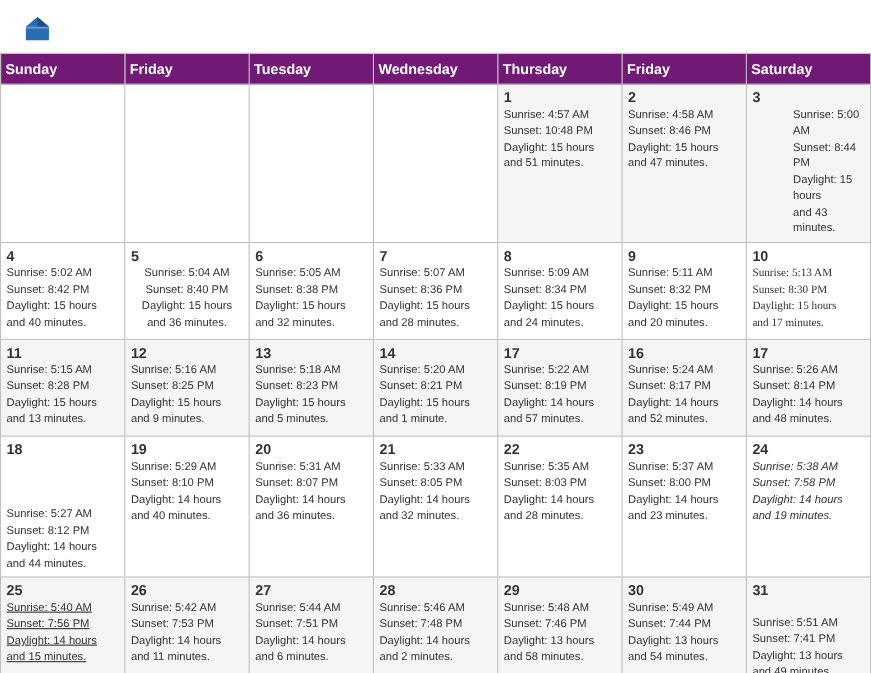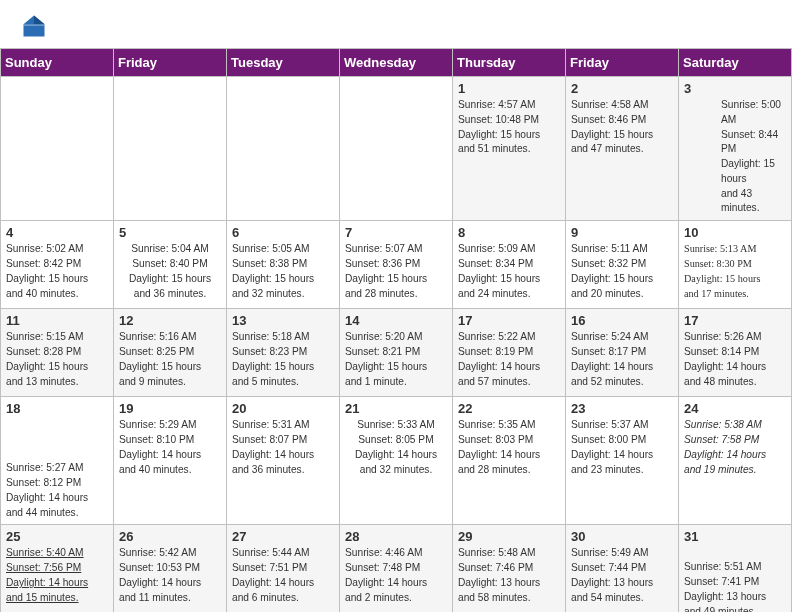--- a/index.html
+++ b/index.html
@@ -270,21 +270,21 @@
         </td>
         <td>
           <span class="day-num">20</span>
           <div class="day-info" style="white-space: pre-line;">Sunrise: 5:31 AM
 Sunset: 8:07 PM
 Daylight: 14 hours
 and 36 minutes.</div>
         </td>
         <td>
           <span class="day-num">21</span>
-          <div class="day-info" style="white-space: pre-line; text-align: center;">Sunrise: 5:33 AM
+          <div class="day-info" style="white-space: pre-line;">Sunrise: 5:33 AM
 Sunset: 8:05 PM
 Daylight: 14 hours
 and 32 minutes.</div>
         </td>
         <td>
           <span class="day-num">22</span>
           <div class="day-info" style="white-space: pre-line;">Sunrise: 5:35 AM
 Sunset: 8:03 PM
 Daylight: 14 hours
 and 28 minutes.</div>
@@ -308,34 +308,34 @@
         <td>
           <span class="day-num">25</span>
           <div class="day-info" style="white-space: pre-line; text-decoration: underline;">Sunrise: 5:40 AM
 Sunset: 7:56 PM
 Daylight: 14 hours
 and 15 minutes.</div>
         </td>
         <td>
           <span class="day-num">26</span>
           <div class="day-info" style="white-space: pre-line;">Sunrise: 5:42 AM
-Sunset: 10:53 PM
+Sunset: 7:53 PM
 Daylight: 14 hours
 and 11 minutes.</div>
         </td>
         <td>
           <span class="day-num">27</span>
           <div class="day-info" style="white-space: pre-line;">Sunrise: 5:44 AM
 Sunset: 7:51 PM
 Daylight: 14 hours
 and 6 minutes.</div>
         </td>
         <td>
           <span class="day-num">28</span>
-          <div class="day-info" style="white-space: pre-line;">Sunrise: 4:46 AM
+          <div class="day-info" style="white-space: pre-line;">Sunrise: 5:46 AM
 Sunset: 7:48 PM
 Daylight: 14 hours
 and 2 minutes.</div>
         </td>
         <td>
           <span class="day-num">29</span>
           <div class="day-info" style="white-space: pre-line;">Sunrise: 5:48 AM
 Sunset: 7:46 PM
 Daylight: 13 hours
 and 58 minutes.</div>

